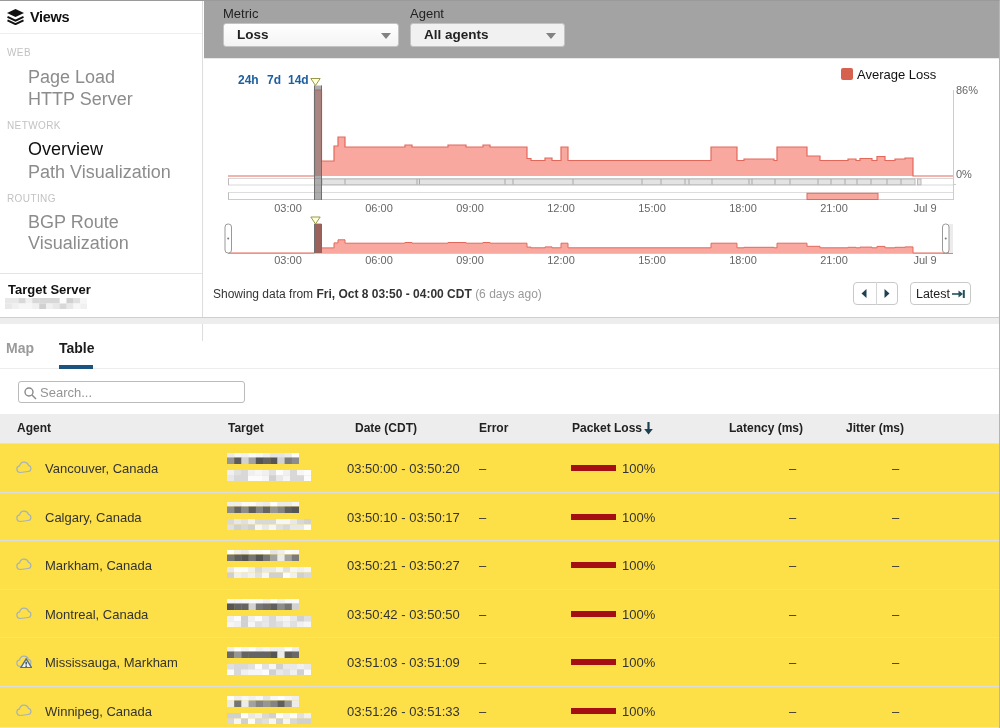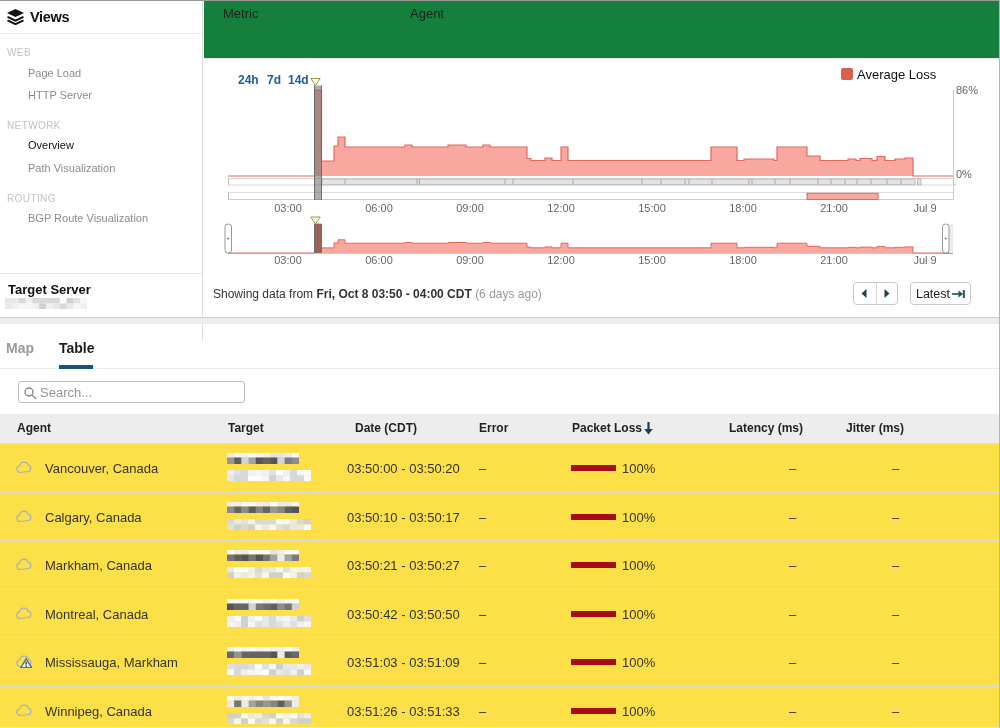--- a/index.html
+++ b/index.html
@@ -3,25 +3,25 @@
 <style>
 * {margin:0;padding:0;box-sizing:border-box}
 html,body {width:1000px;height:728px;overflow:hidden;background:#fff;
   font-family:"Liberation Sans",sans-serif;position:relative}
 body {border-top:1px solid #9a9a9a;border-right:1px solid #b5b5b5}
 .abs {position:absolute}
 #sidebar {position:absolute;left:0;top:0;width:203px;height:340px;border-right:1px solid #ddd;background:#fff}
 #sidebar .hd {position:absolute;left:0;top:0;width:100%;height:33px;border-bottom:1px solid #eee}
 #sidebar .hd b {position:absolute;left:30px;top:8px;font-size:14.5px;color:#111;letter-spacing:-0.3px}
 .seclab {position:absolute;left:7px;font-size:10px;color:#c2c2c2;letter-spacing:.4px}
-.navitem {position:absolute;left:28px;font-size:11px;color:#8c8c8c}
+.navitem {position:absolute;left:28px;font-size:18px;color:#8c8c8c}
 .navitem.on {color:#111;font-weight:normal}
 #tsv {position:absolute;left:0;top:272px;width:100%;height:44px;border-top:1px solid #e3e3e3}
 #tsv b {position:absolute;left:8px;top:8px;font-size:13px;color:#111}
-#topbar {position:absolute;left:204px;top:0;width:796px;height:58px;border-bottom:1px solid #e8e8e8;background:#15803d}
+#topbar {position:absolute;left:204px;top:0;width:796px;height:58px;border-bottom:1px solid #e8e8e8;background:#a3a3a3}
 .sellab {position:absolute;top:5px;font-size:13px;color:#222}
 .selbox {position:absolute;top:22px;height:24px;border:1px solid #c3c3c3;border-radius:3px;
   font-size:13.5px;font-weight:bold;color:#222;line-height:22px;padding-left:13px}
 .caret {position:absolute;top:9px;width:0;height:0;border-left:5.5px solid transparent;
   border-right:5.5px solid transparent;border-top:6px solid #828282}
 .tlink {position:absolute;top:72px;font-size:12px;font-weight:bold;color:#1d5fa0}
 #legend {position:absolute;left:841px;top:67px}
 #legend i {position:absolute;left:0;top:0;width:11.5px;height:11.5px;background:#d6614f;border-radius:2px}
 #legend span {position:absolute;left:16px;top:-1px;font-size:13px;color:#111;white-space:nowrap}
 #showing {position:absolute;left:213px;top:286px;font-size:12px;color:#333;white-space:nowrap}
@@ -87,21 +87,23 @@
           <rect x="61.5" y="5.5" width="7.1" height="5.5" fill="rgb(232,232,232)"></rect>
           <rect x="68.3" y="5.5" width="7.1" height="5.5" fill="rgb(246,246,246)"></rect>
           <rect x="75.2" y="5.5" width="7.1" height="5.5" fill="rgb(240,240,240)"></rect>
         </svg>
       </div>
   </div>
 </div>
 
 <div id="topbar">
   <div class="sellab" style="left:19px">Metric</div>
+  <div class="selbox" style="left:19px;width:176px;background:linear-gradient(#fff,#f3f3f3)">Loss<div class="caret" style="left:157px"></div></div>
   <div class="sellab" style="left:206px">Agent</div>
+  <div class="selbox" style="left:206px;width:155px;background:#f1f1f1">All agents<div class="caret" style="left:135px"></div></div>
 </div>
 
 <span class="tlink" style="left:238px">24h</span>
 <span class="tlink" style="left:267px">7d</span>
 <span class="tlink" style="left:288px">14d</span>
 <div id="legend">
     <i></i>
     <span>Average Loss</span>
   </div>
 

